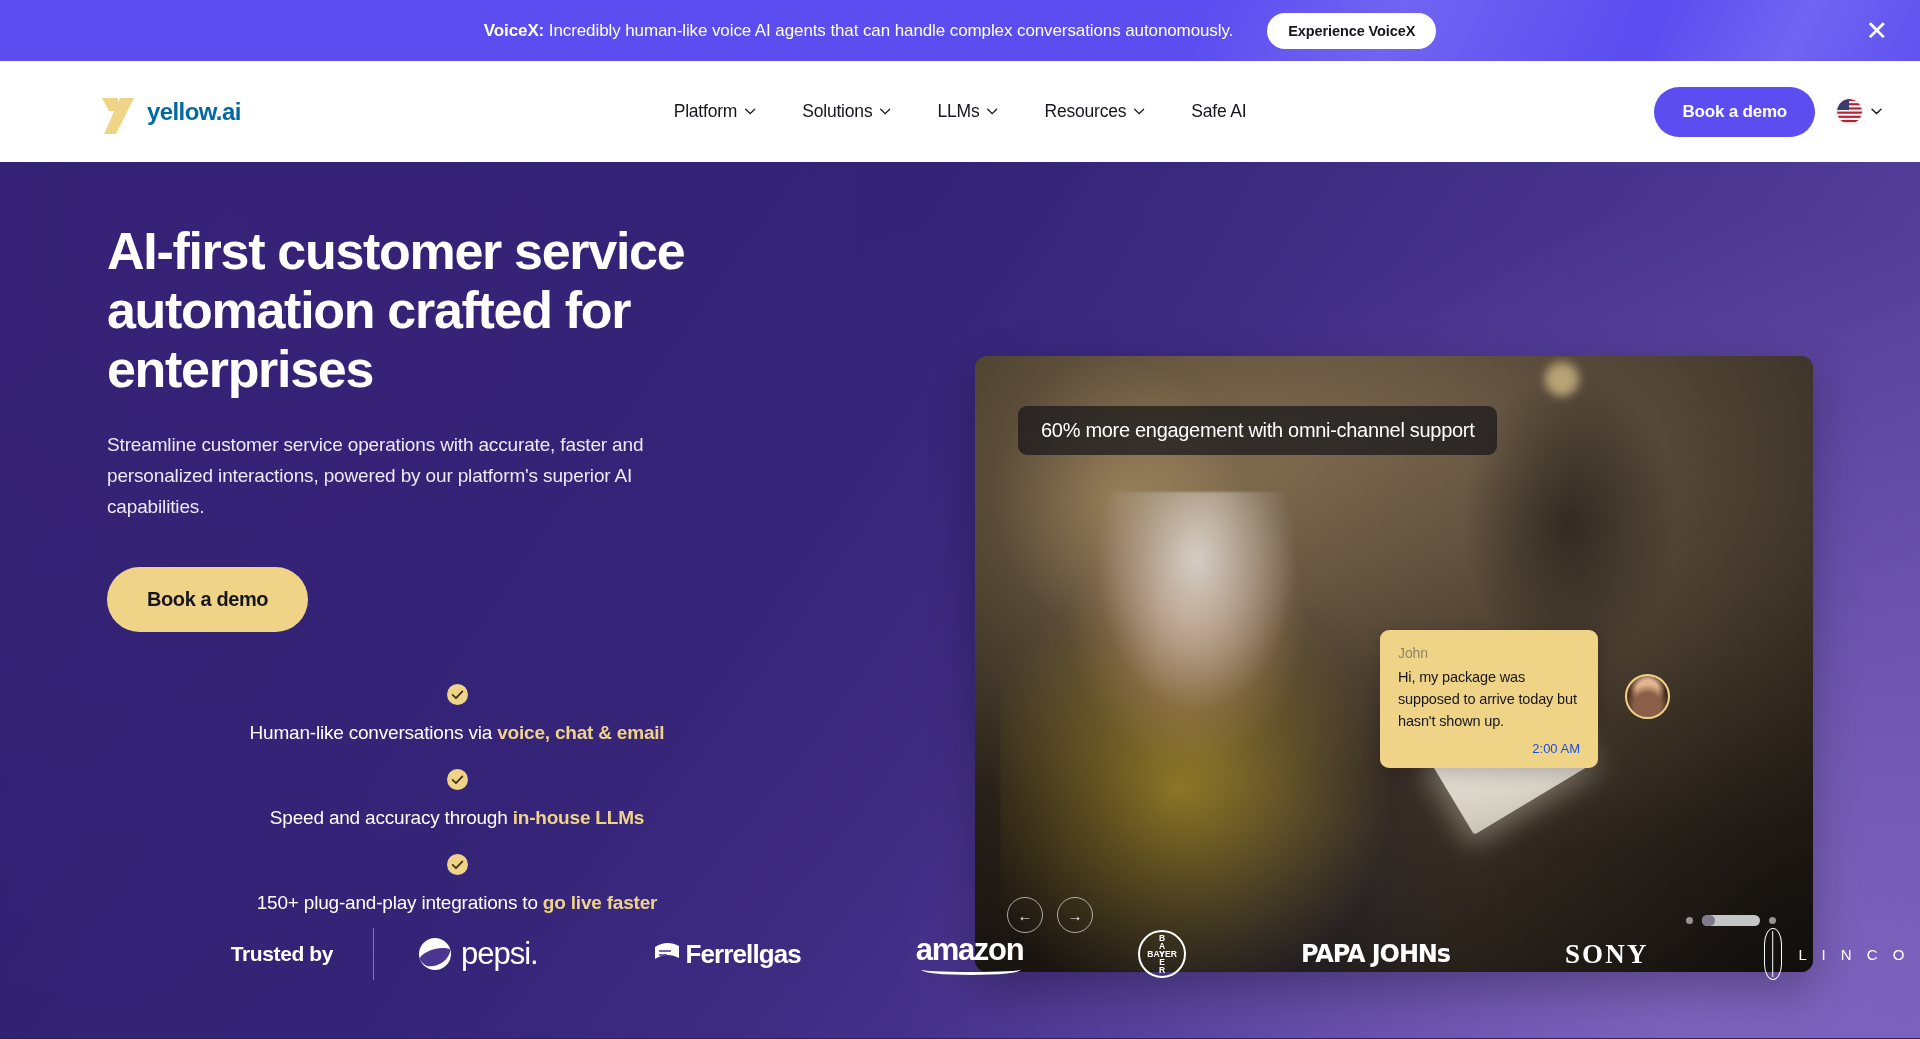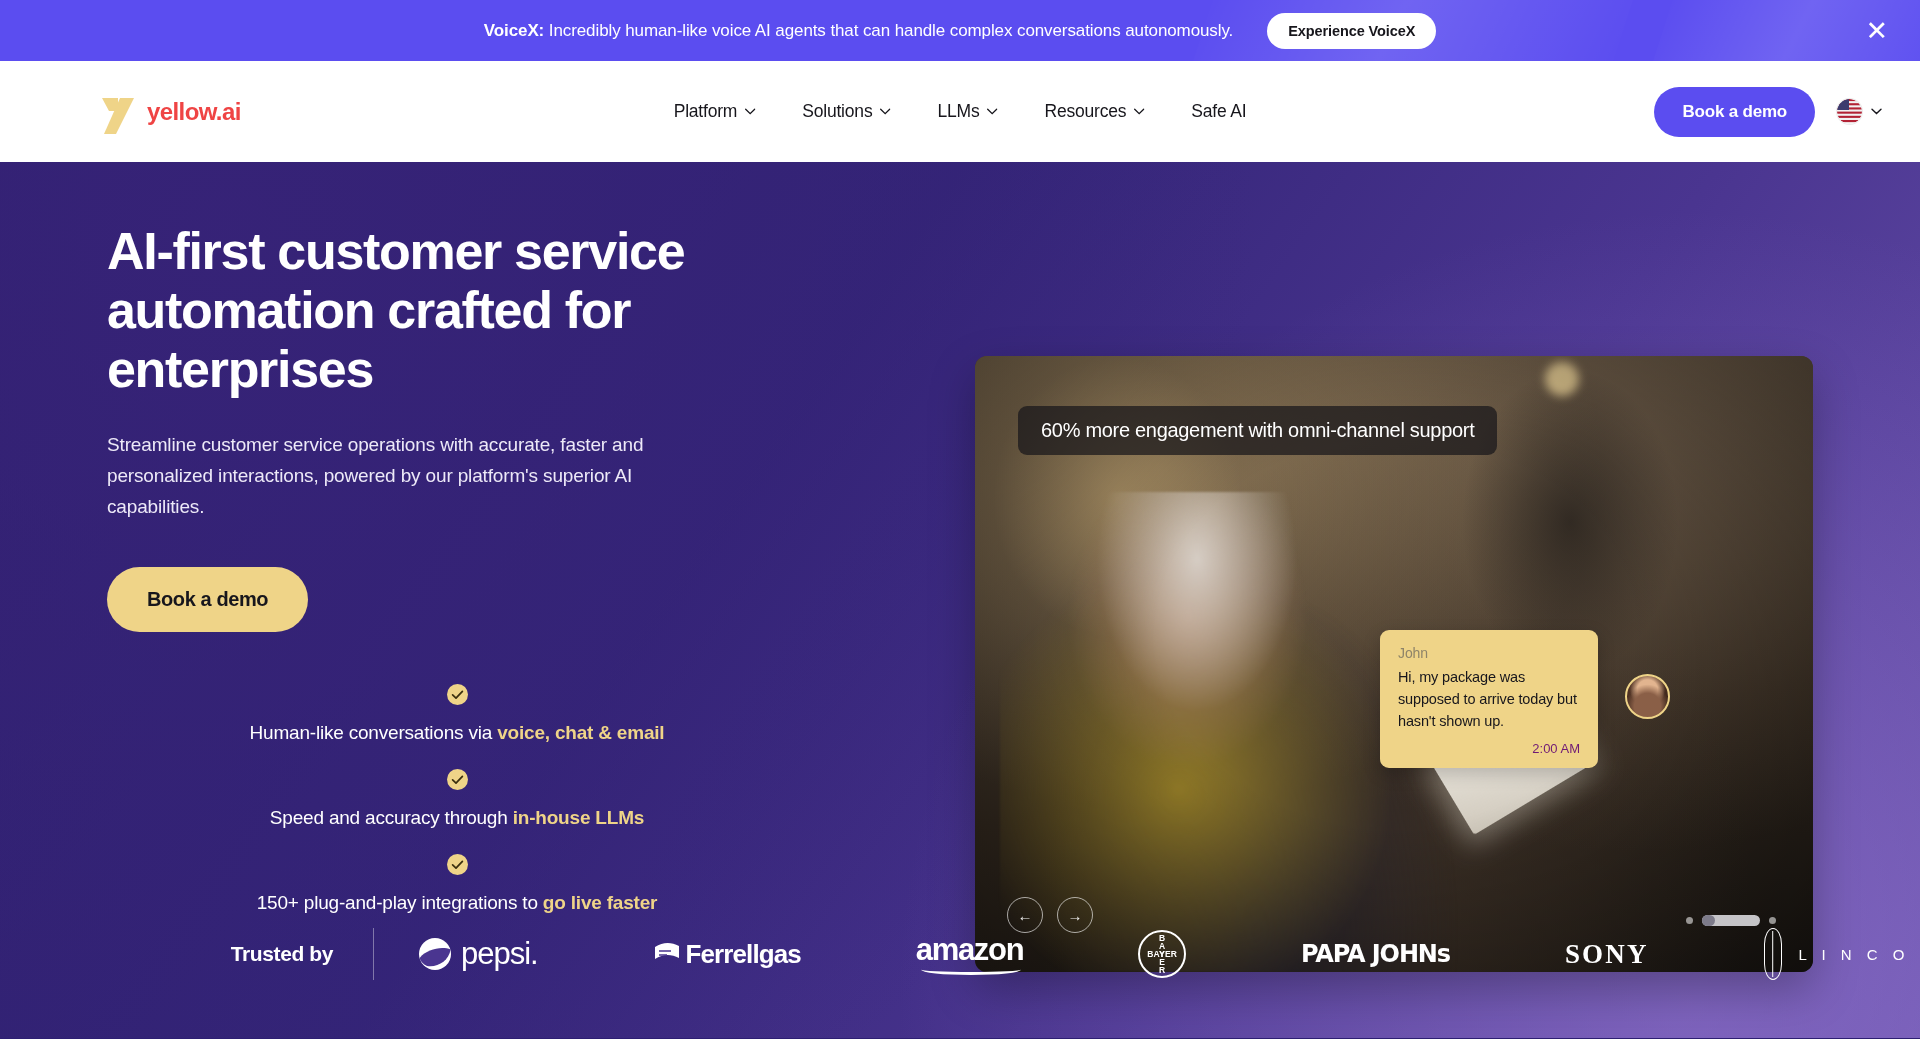--- a/index.html
+++ b/index.html
@@ -37,21 +37,21 @@
     color:#fff; font-size:27px; line-height:1; cursor:pointer; font-weight:400; z-index:3;
   }
 
   
   .nav {
     height:101px; background:#fff; display:flex; align-items:center;
     padding:0 38px 0 100px; position:relative;
   }
   .logo-wrap { display:flex; align-items:center; gap:11px; cursor:pointer; }
   .logo-mark { width:36px; height:44px; display:block; }
-  .logo-text { font-size:24px; font-weight:700; color:#ef4444; letter-spacing:-0.6px; }
+  .logo-text { font-size:24px; font-weight:700; color:#0369a1; letter-spacing:-0.6px; }
 
   .nav-menu {
     position:absolute; left:50%; transform:translateX(-50%);
     display:flex; align-items:center; gap:47px;
   }
   .nav-item {
     display:flex; align-items:center; gap:7px;
     font-size:17.5px; font-weight:400; color:#17161c;
     cursor:pointer; letter-spacing:-0.2px; white-space:nowrap;
   }
@@ -144,21 +144,21 @@
     background:rgba(24,22,26,.72); color:#fff; border-radius:9px;
     padding:13px 23px; font-size:20px; letter-spacing:-0.3px; white-space:nowrap;
   }
   .chat-bubble {
     position:absolute; left:405px; top:274px; width:218px;
     background:#efd488; border-radius:9px; padding:15px 18px 12px 18px;
     box-shadow:0 6px 18px rgba(0,0,0,.2);
   }
   .chat-name { font-size:14px; color:#8e8469; margin-bottom:5px; letter-spacing:-0.1px; }
   .chat-msg { font-size:14.5px; line-height:1.52; color:#17161c; letter-spacing:-0.15px; }
-  .chat-time { font-size:13px; color:#701a75; text-align:right; margin-top:9px; }
+  .chat-time { font-size:13px; color:#1d4ed8; text-align:right; margin-top:9px; }
   .avatar {
     position:absolute; left:650px; top:318px; width:45px; height:45px;
     border-radius:50%; border:2px solid #efd488; overflow:hidden;
     background:
       radial-gradient(circle at 50% 74%, #8a5f47 0%, #8a5f47 36%, rgba(138,95,71,0) 60%),
       radial-gradient(circle at 50% 34%, #e2b48f 0%, #e2b48f 30%, rgba(226,180,143,0) 52%),
       linear-gradient(160deg,#5c3b2a,#2e1d15);
   }
   .arrows { position:absolute; left:32px; bottom:39px; display:flex; gap:14px; }
   .arrow-btn {

